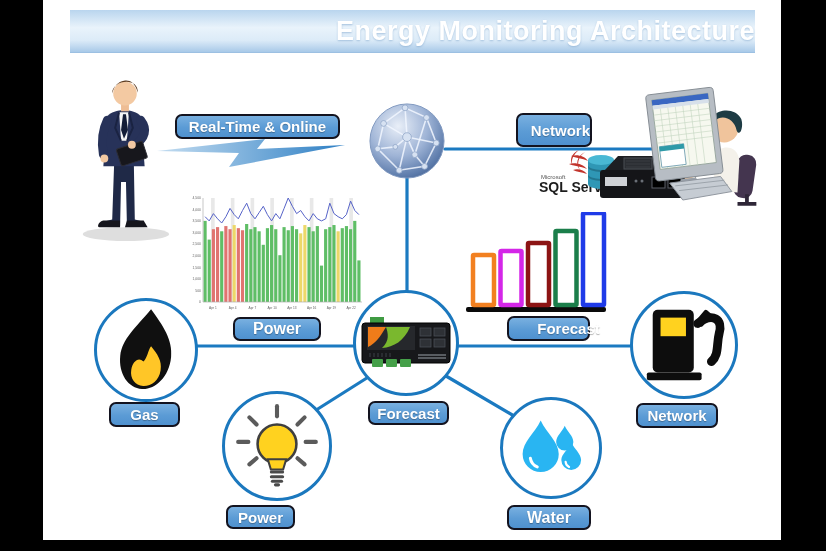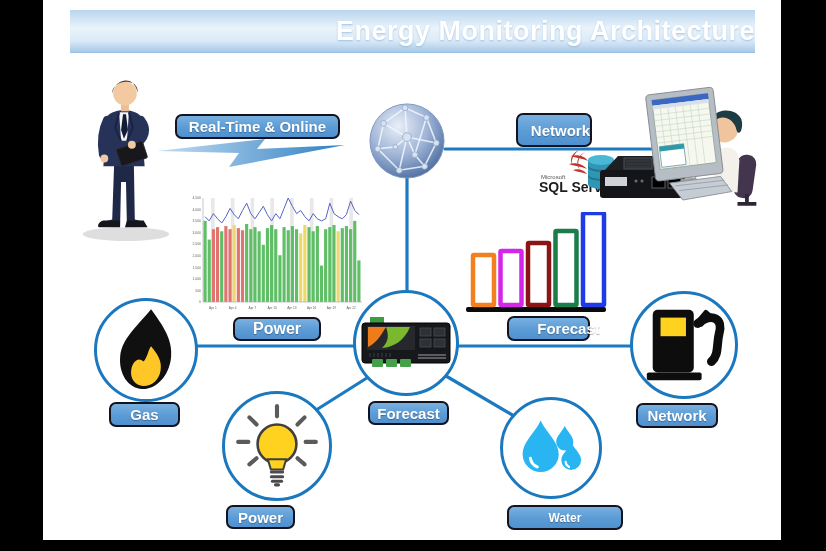--- a/index.html
+++ b/index.html
@@ -376,16 +376,16 @@
     </div>
   <div class="pill" style="left:109px;top:402px;width:71px;height:25px;">
       <span>Gas</span>
     </div>
   <div class="pill" style="left:636px;top:403px;width:82px;height:25px;">
       <span>Network</span>
     </div>
   <div class="pill" style="left:226px;top:505px;width:69px;height:24px;">
       <span>Power</span>
     </div>
-  <div class="pill" style="left:507px;top:505px;width:116px;height:25px;font-size:12px;justify-content:center;">
+  <div class="pill" style="left:507px;top:505px;width:84px;height:25px;font-size:16px;justify-content:center;">
       <span>Water</span>
     </div>
 </div>
 
 </body></html>

